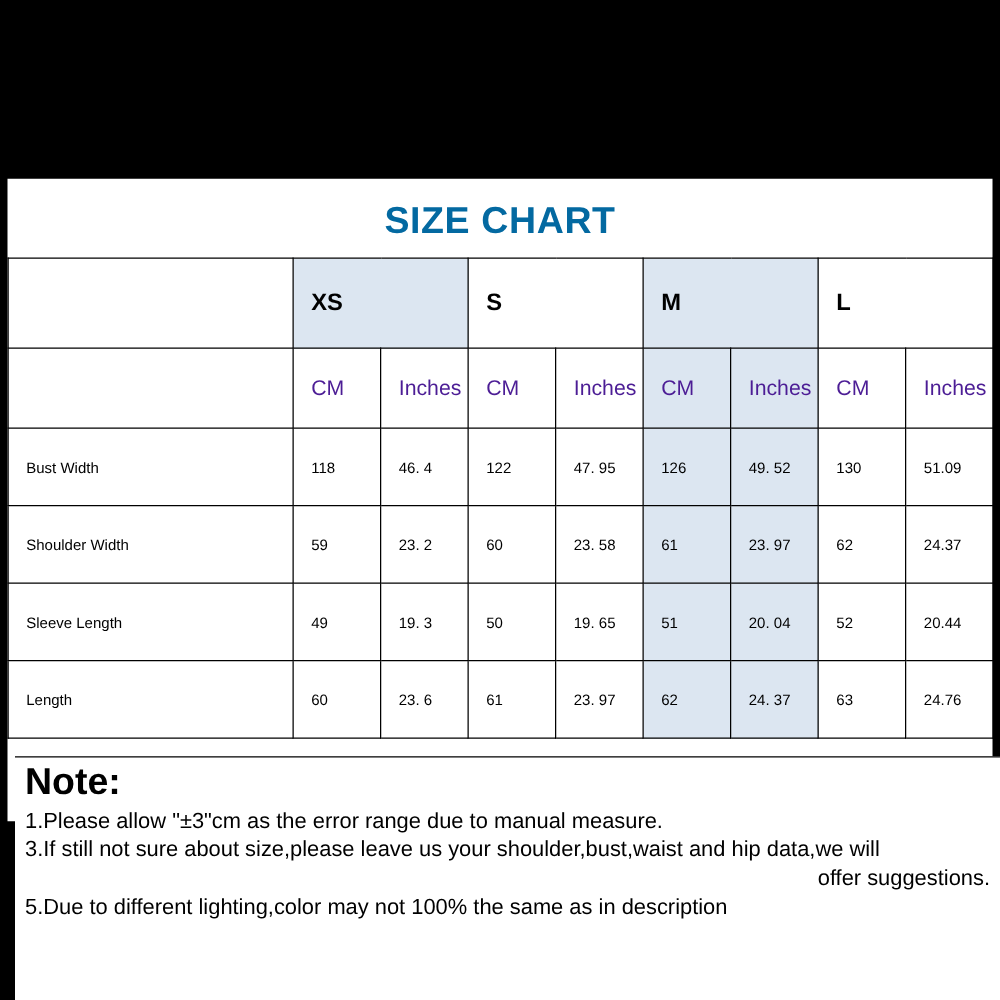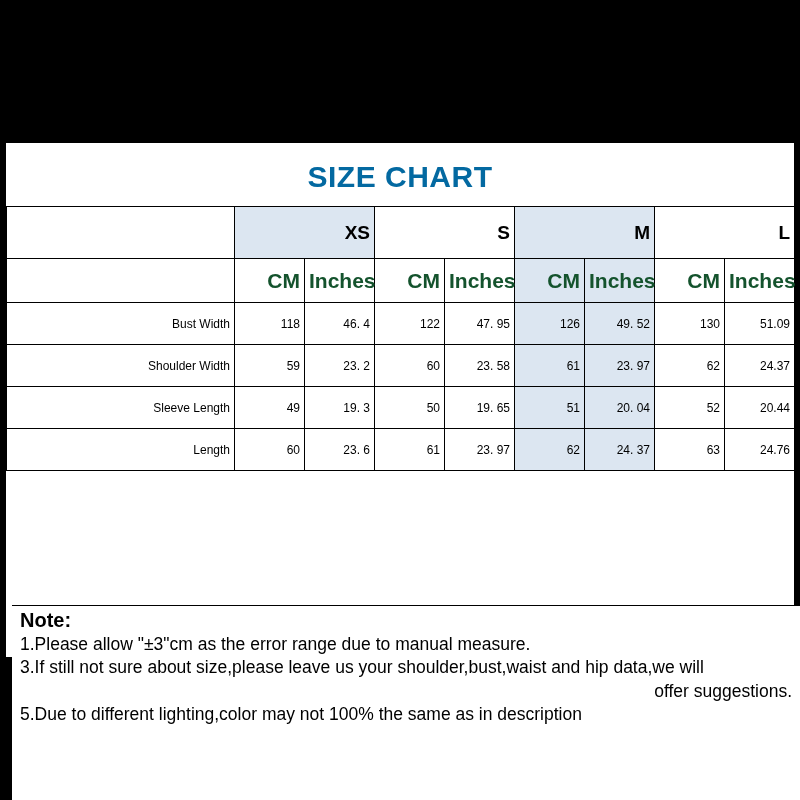--- a/index.html
+++ b/index.html
@@ -37,39 +37,39 @@
     font-family: "Liberation Sans", sans-serif;
   }
   table.sizechart {
     border-collapse: collapse;
     width: 788px;
     table-layout: fixed;
     font-family: "Liberation Sans", sans-serif;
   }
   table.sizechart td, table.sizechart th {
     border: 1px solid #000000;
-    text-align: right;
+    text-align: left;
     vertical-align: middle;
-    padding: 4px;
+    padding: 14px;
     font-weight: normal;
     color: #000000;
   }
   .col-label { width: 228px; }
   .col-v { width: 70px; }
 
   tr.sizes-row td {
     height: 43px;
     font-size: 19px;
     font-weight: bold;
   }
   tr.units-row td {
     height: 35px;
-    font-size: 21px;
-    font-weight: bold;
-    color: #14532d;
+    font-size: 17px;
+    font-weight: normal;
+    color: #4c1d95;
   }
   tr.data-row td {
     height: 33px;
     font-size: 12px;
   }
   td.rowlabel {
     font-size: 19px;
     font-weight: bold;
     text-align: center;
   }
@@ -80,21 +80,21 @@
     left: 6px;
     top: 462px;
     width: 788px;
     height: 195px;
     background: #ffffff;
     border-top: 1px solid #000000;
     box-sizing: border-box;
     padding: 3px 8px 0 8px;
   }
   .note-title {
-    font-size: 20px;
+    font-size: 30px;
     font-weight: bold;
     color: #000000;
     line-height: 1.15;
     margin: 0 0 1px 0;
   }
   .note-line {
     font-size: 17.5px;
     color: #000000;
     line-height: 1.33;
     white-space: pre-wrap;

